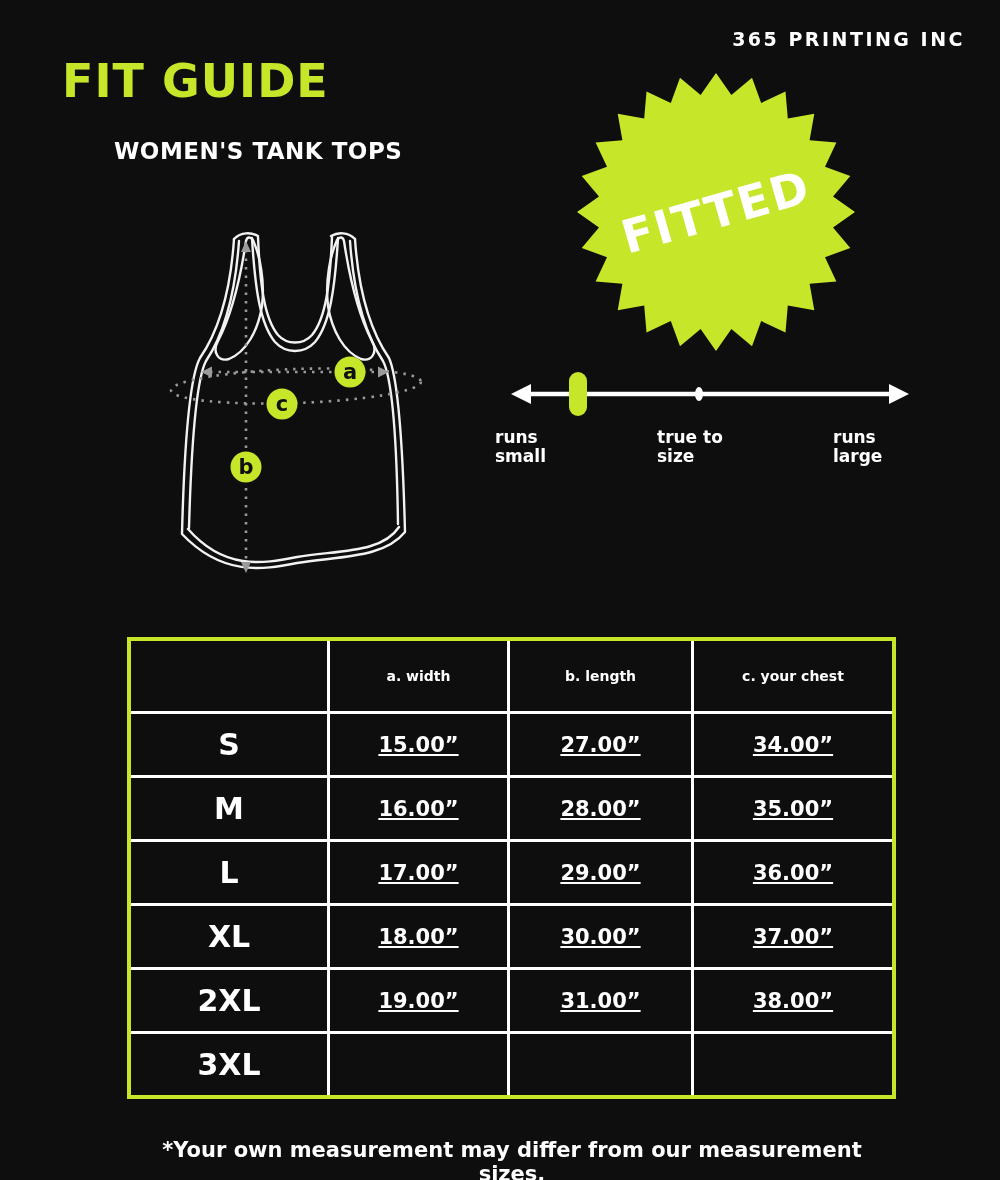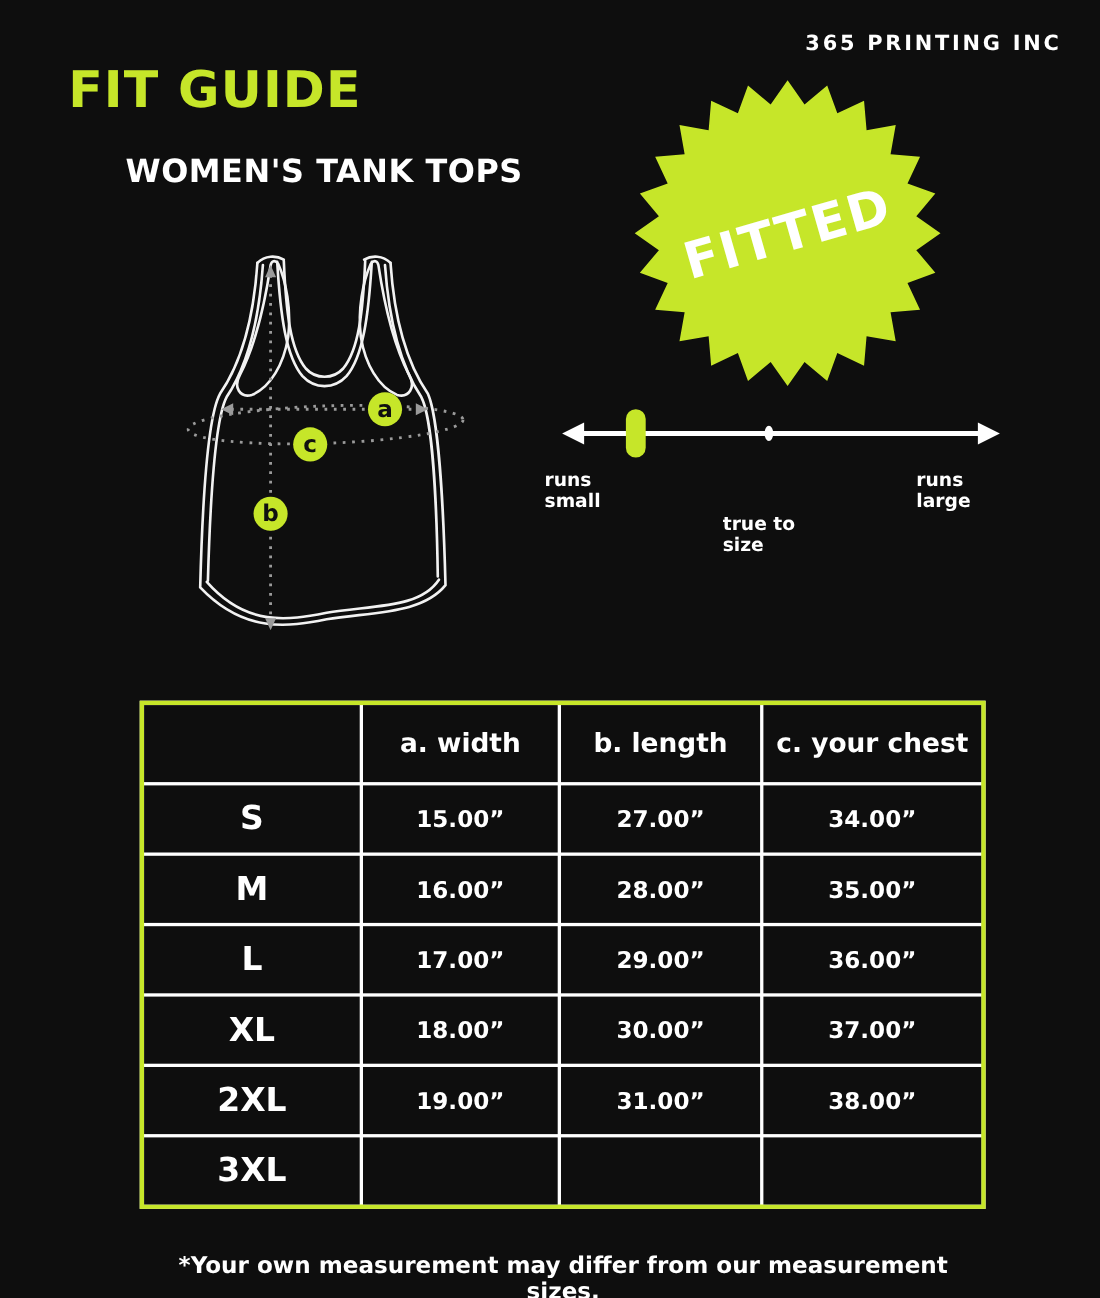--- a/index.html
+++ b/index.html
@@ -10,51 +10,51 @@
   }
   html,body{margin:0;padding:0;background:#000;}
   .page{
     position:relative;width:1000px;height:1180px;overflow:hidden;
     background:var(--bg);color:var(--fg);
     font-family:"DejaVu Sans",sans-serif;font-weight:bold;
   }
   
   .brand{position:absolute;top:28px;right:35px;font-size:19px;letter-spacing:2.5px;}
   .title{position:absolute;top:58px;left:62px;font-size:46px;line-height:1.02;color:var(--accent);letter-spacing:1px;}
-  .subtitle{position:absolute;top:138px;left:114px;font-size:29px;letter-spacing:0.5px;color:var(--fg);}
+  .subtitle{position:absolute;top:138px;left:114px;font-size:23px;letter-spacing:0.5px;color:var(--fg);}
   
   .badge{position:absolute;left:576px;top:68px;width:280px;height:288px;}
   .badge svg{display:block;}
   .badge text{font-family:"DejaVu Sans",sans-serif;font-weight:bold;font-size:46px;letter-spacing:2px;fill:#ffffff;}
   
   .diagram{position:absolute;left:148px;top:226px;width:300px;height:360px;}
   .tank-line{fill:none;stroke:#f2f2f2;stroke-width:2.4;stroke-linecap:round;stroke-linejoin:round;}
   .dash-line{fill:none;stroke:var(--dash);stroke-width:2.6;stroke-dasharray:2.5 6;}
   .dash-arrow{fill:var(--dash);}
   .marker-circle{fill:var(--accent);}
   .marker-letter{font-family:"DejaVu Sans",sans-serif;font-weight:bold;font-size:21px;fill:#101010;text-anchor:middle;}
   
   .scale{position:absolute;left:505px;top:362px;width:410px;height:110px;}
   .scale svg{display:block;}
   .scale-label{position:absolute;top:66px;font-size:17px;line-height:1.12;}
   .scale-label.l1{left:-10px;width:90px;}
-  .scale-label.l2{left:152px;width:100px;margin-top:40px;}
+  .scale-label.l2{left:152px;width:100px;}
   .scale-label.l3{left:328px;width:95px;}
   
   .size-table{
     position:absolute;left:127px;top:637px;
     display:grid;grid-template-columns:196px 177px 181px 198px;
     grid-template-rows:70px repeat(6,61px);gap:3px;
     background:#ffffff;border:4px solid var(--accent);
   }
   .size-table .row{display:contents;}
   .cell{background:var(--bg);display:flex;align-items:center;justify-content:center;}
-  .hcell{font-size:24px;}
+  .hcell{font-size:14px;}
   .szcell{font-size:30px;}
-  .mcell{font-size:21px;}
+  .mcell{font-size:21px;text-decoration:underline;}
   
   .footnote{position:absolute;left:127px;top:1118px;width:770px;text-align:center;font-size:21px;margin-top:20px;}
 </style>
 </head>
 <body>
 
 <div class="page">
 
   <div class="brand">365 PRINTING INC</div>
   <div class="title">FIT GUIDE</div>

